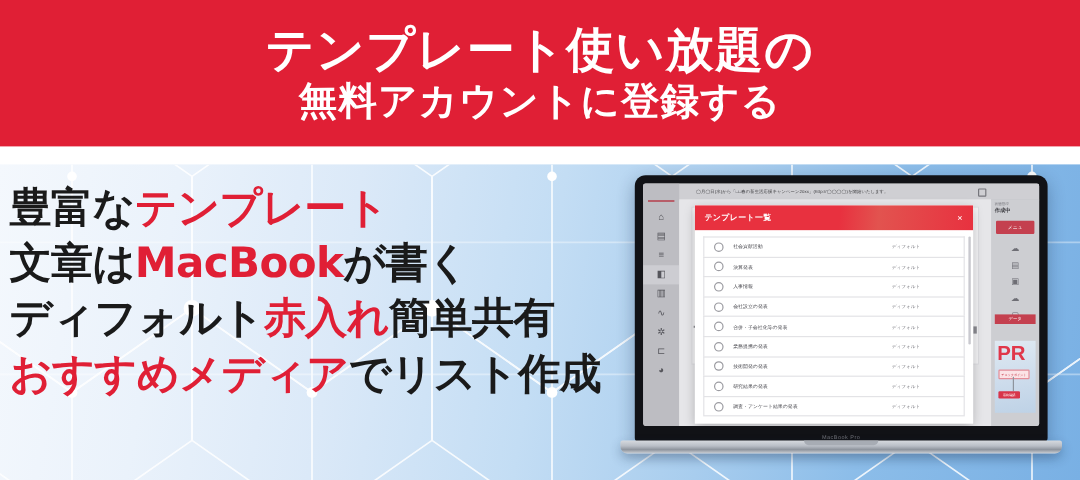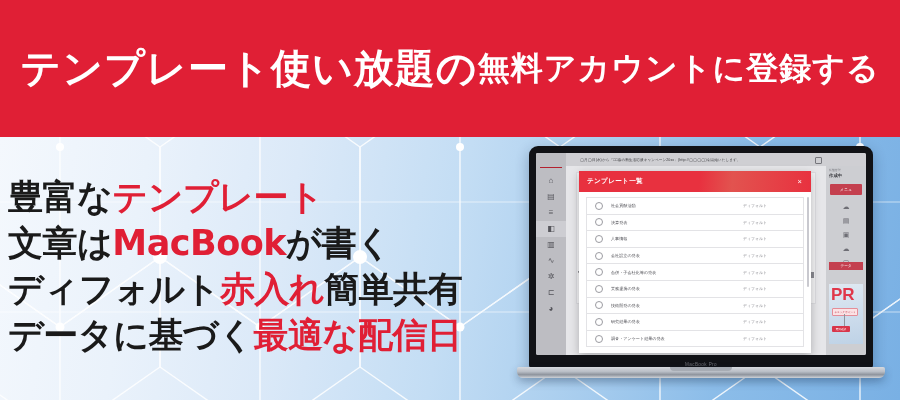--- a/index.html
+++ b/index.html
@@ -5,23 +5,23 @@
   html,body{margin:0;padding:0;}
   body{
     width:900px;height:400px;overflow:hidden;
     font-family:"Liberation Sans","DejaVu Sans",sans-serif;
     background:#ffffff;
   }
   .banner-ad{position:relative;width:900px;height:400px;overflow:hidden;}
 
   
   .headline-bar{
-    position:absolute;left:0;top:0;width:900px;height:137px;
+    position:absolute;left:0;top:0;width:900px;height:122px;
     background:#e01f35;
-    display:flex;flex-direction:row;align-items:center;justify-content:center;
+    display:flex;flex-direction:column;align-items:center;justify-content:center;
     z-index:6;
   }
   .headline-line{
     color:#ffffff;
     font-family:"DejaVu Sans",sans-serif;
     font-weight:700;
     font-size:41px;
     line-height:1.18;
     letter-spacing:1px;
     white-space:nowrap;
@@ -32,21 +32,21 @@
 
   
   .lower{
     position:absolute;left:0;top:137px;width:900px;height:263px;overflow:hidden;
     background:linear-gradient(100deg,#f4f8fd 0%,#eaf2fb 16%,#dbe9f8 32%,#c3ddf4 50%,#a8cdee 66%,#8cbde9 80%,#79b0e4 100%);
   }
   .lower svg.netpattern{position:absolute;left:0;top:0;width:900px;height:263px;}
 
   
   .copy{
-    position:absolute;left:8px;top:14px;width:500px;z-index:4;margin-top:23px;
+    position:absolute;left:8px;top:14px;width:500px;z-index:4;
   }
   .copy-line{
     font-family:"DejaVu Sans",sans-serif;
     font-weight:700;
     font-size:35px;
     line-height:46px;
     color:#1a1a1a;
     white-space:nowrap;
     letter-spacing:-0.5px;
   }
@@ -225,21 +225,21 @@
       <div class="copy-line">
         <span>豊富な</span><span class="hl">テンプレート</span><span></span>
       </div>
       <div class="copy-line">
         <span>文章は</span><span class="hl">MacBook</span><span>が書く</span>
       </div>
       <div class="copy-line">
         <span>ディフォルト</span><span class="hl">赤入れ</span><span>簡単共有</span>
       </div>
       <div class="copy-line">
-        <span>データに基づく</span><span class="hl">最適な配信日</span><span></span>
+        <span></span><span class="hl">おすすめメディア</span><span>でリスト作成</span>
       </div>
     </div>
 
     <div class="laptop">
       <div class="lid">
         <div class="screen">
 
           <div class="app-topbar">
             <div class="tb-text">◯月◯日(水)から「□□春の新生活応援キャンペーン20xx」(http://◯◯◯◯)を開始いたします。</div>
             <div class="tb-ico"></div>

